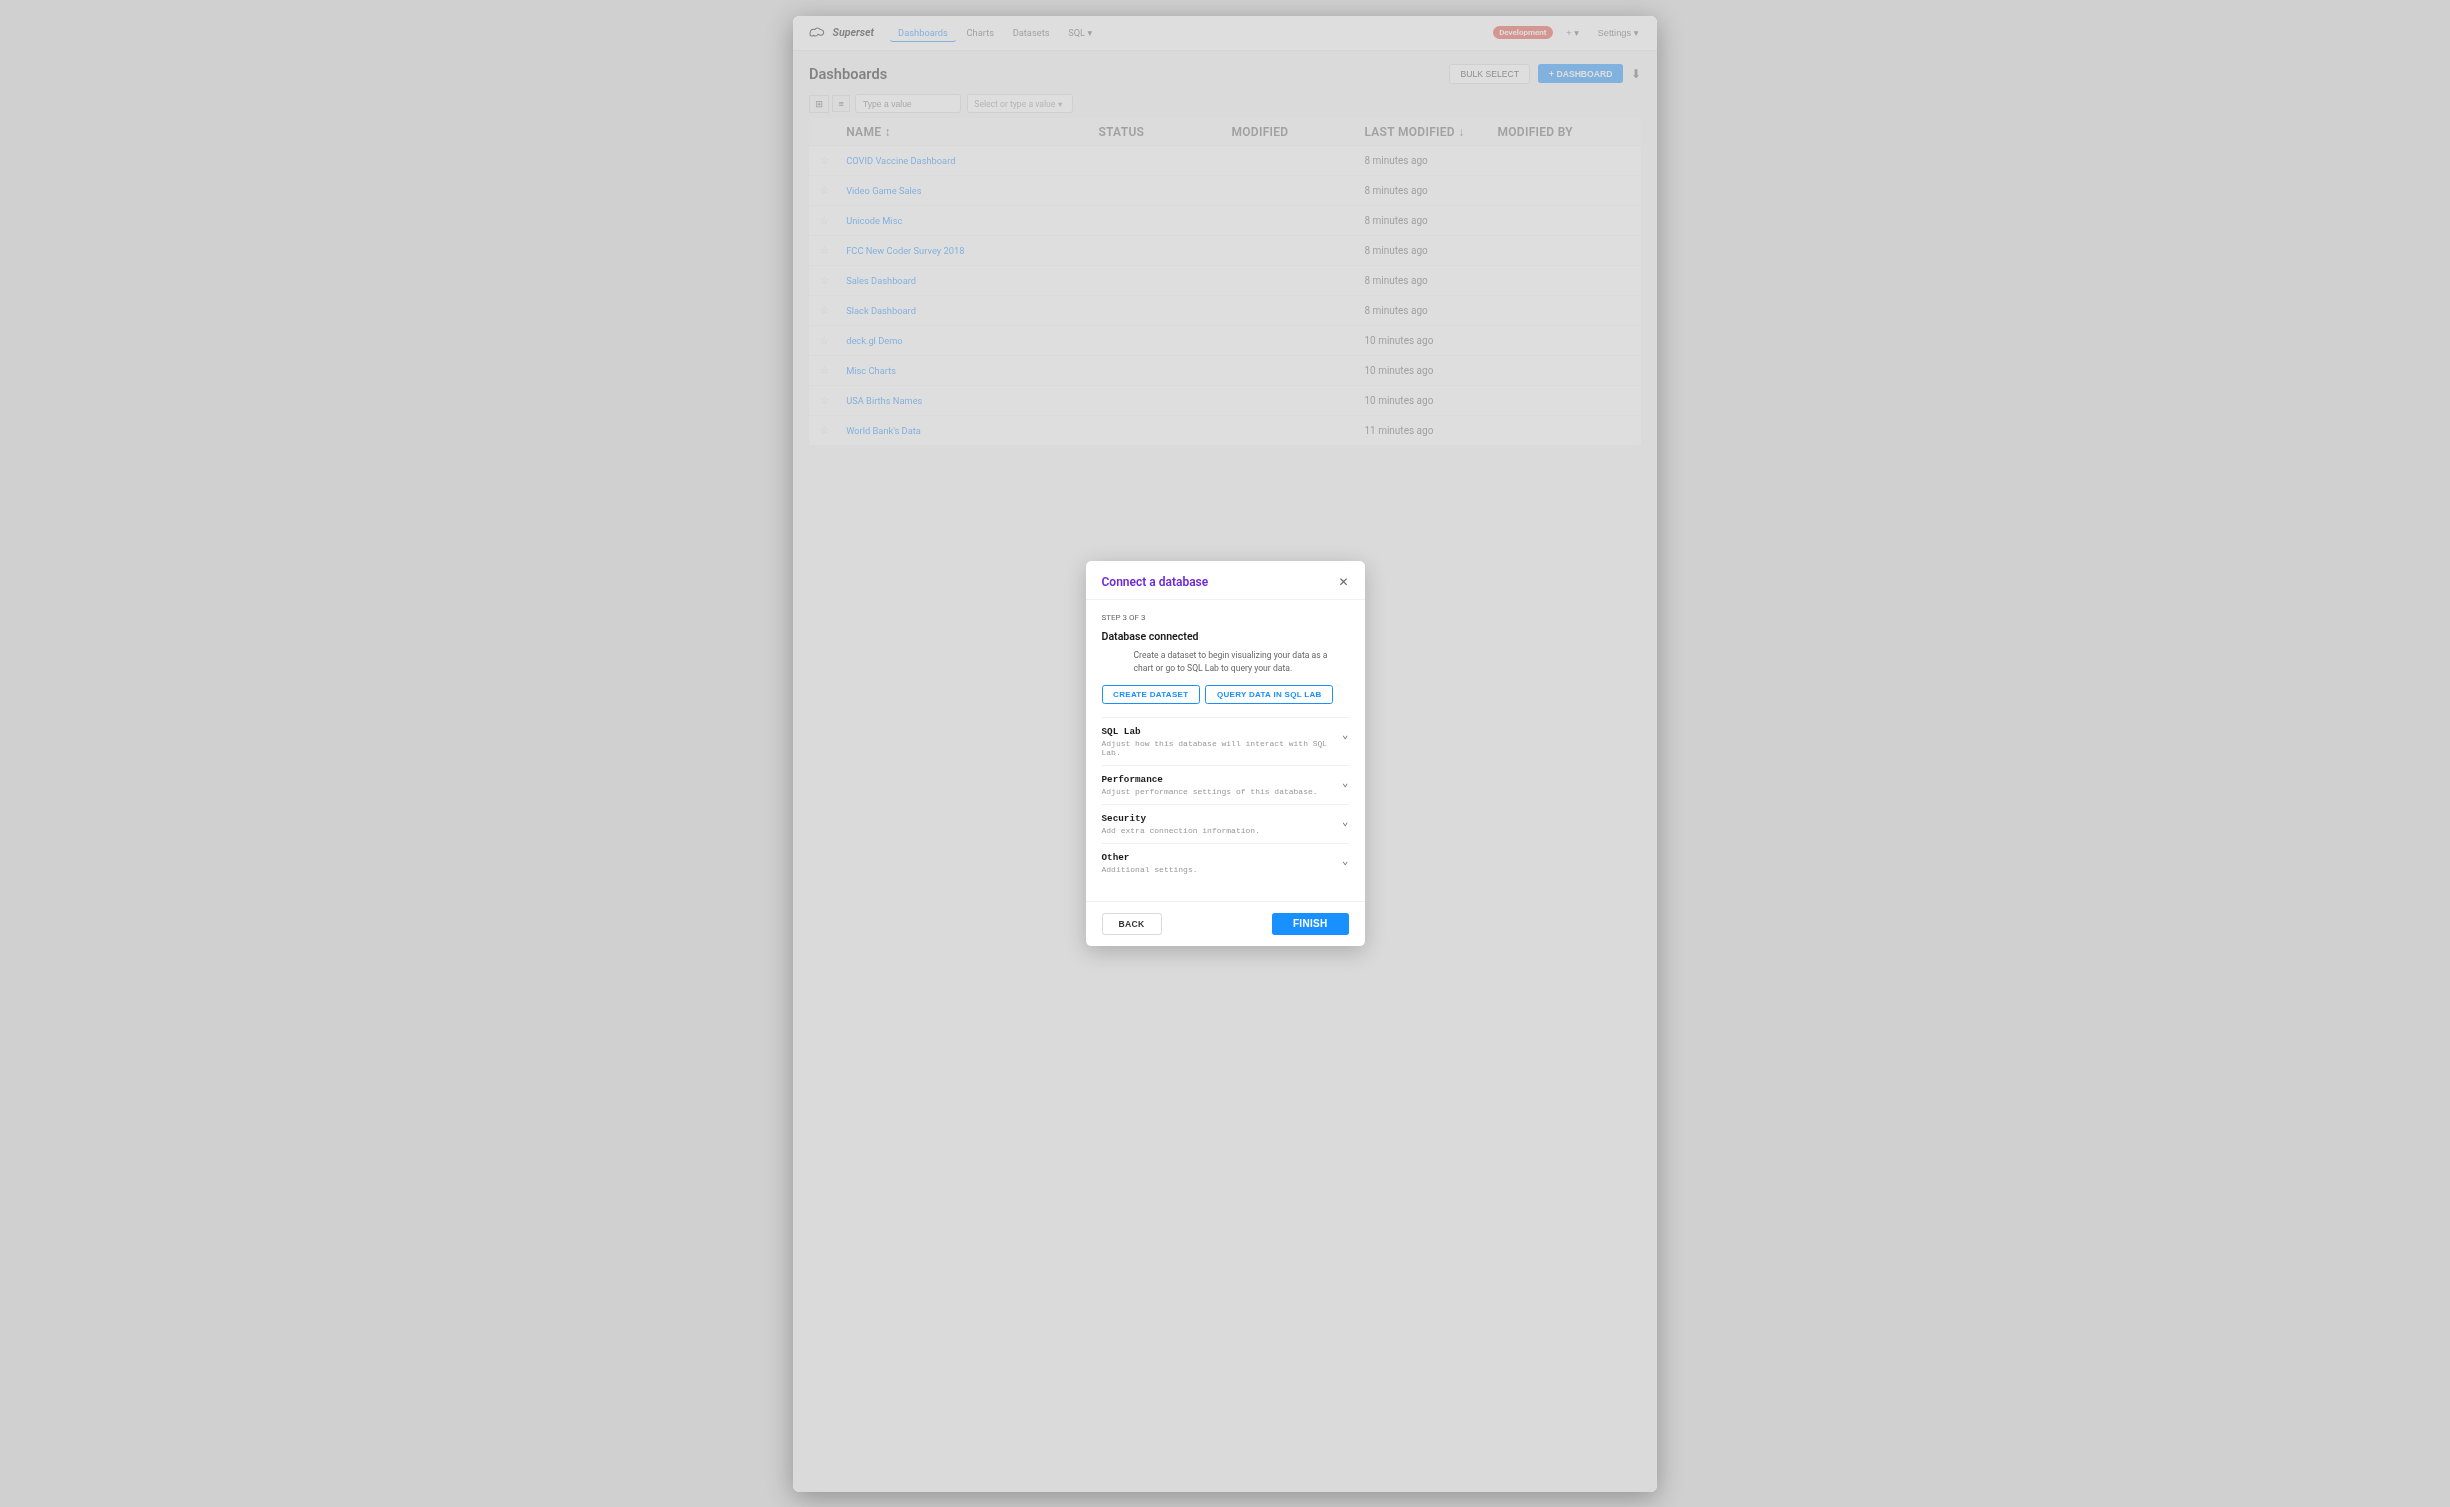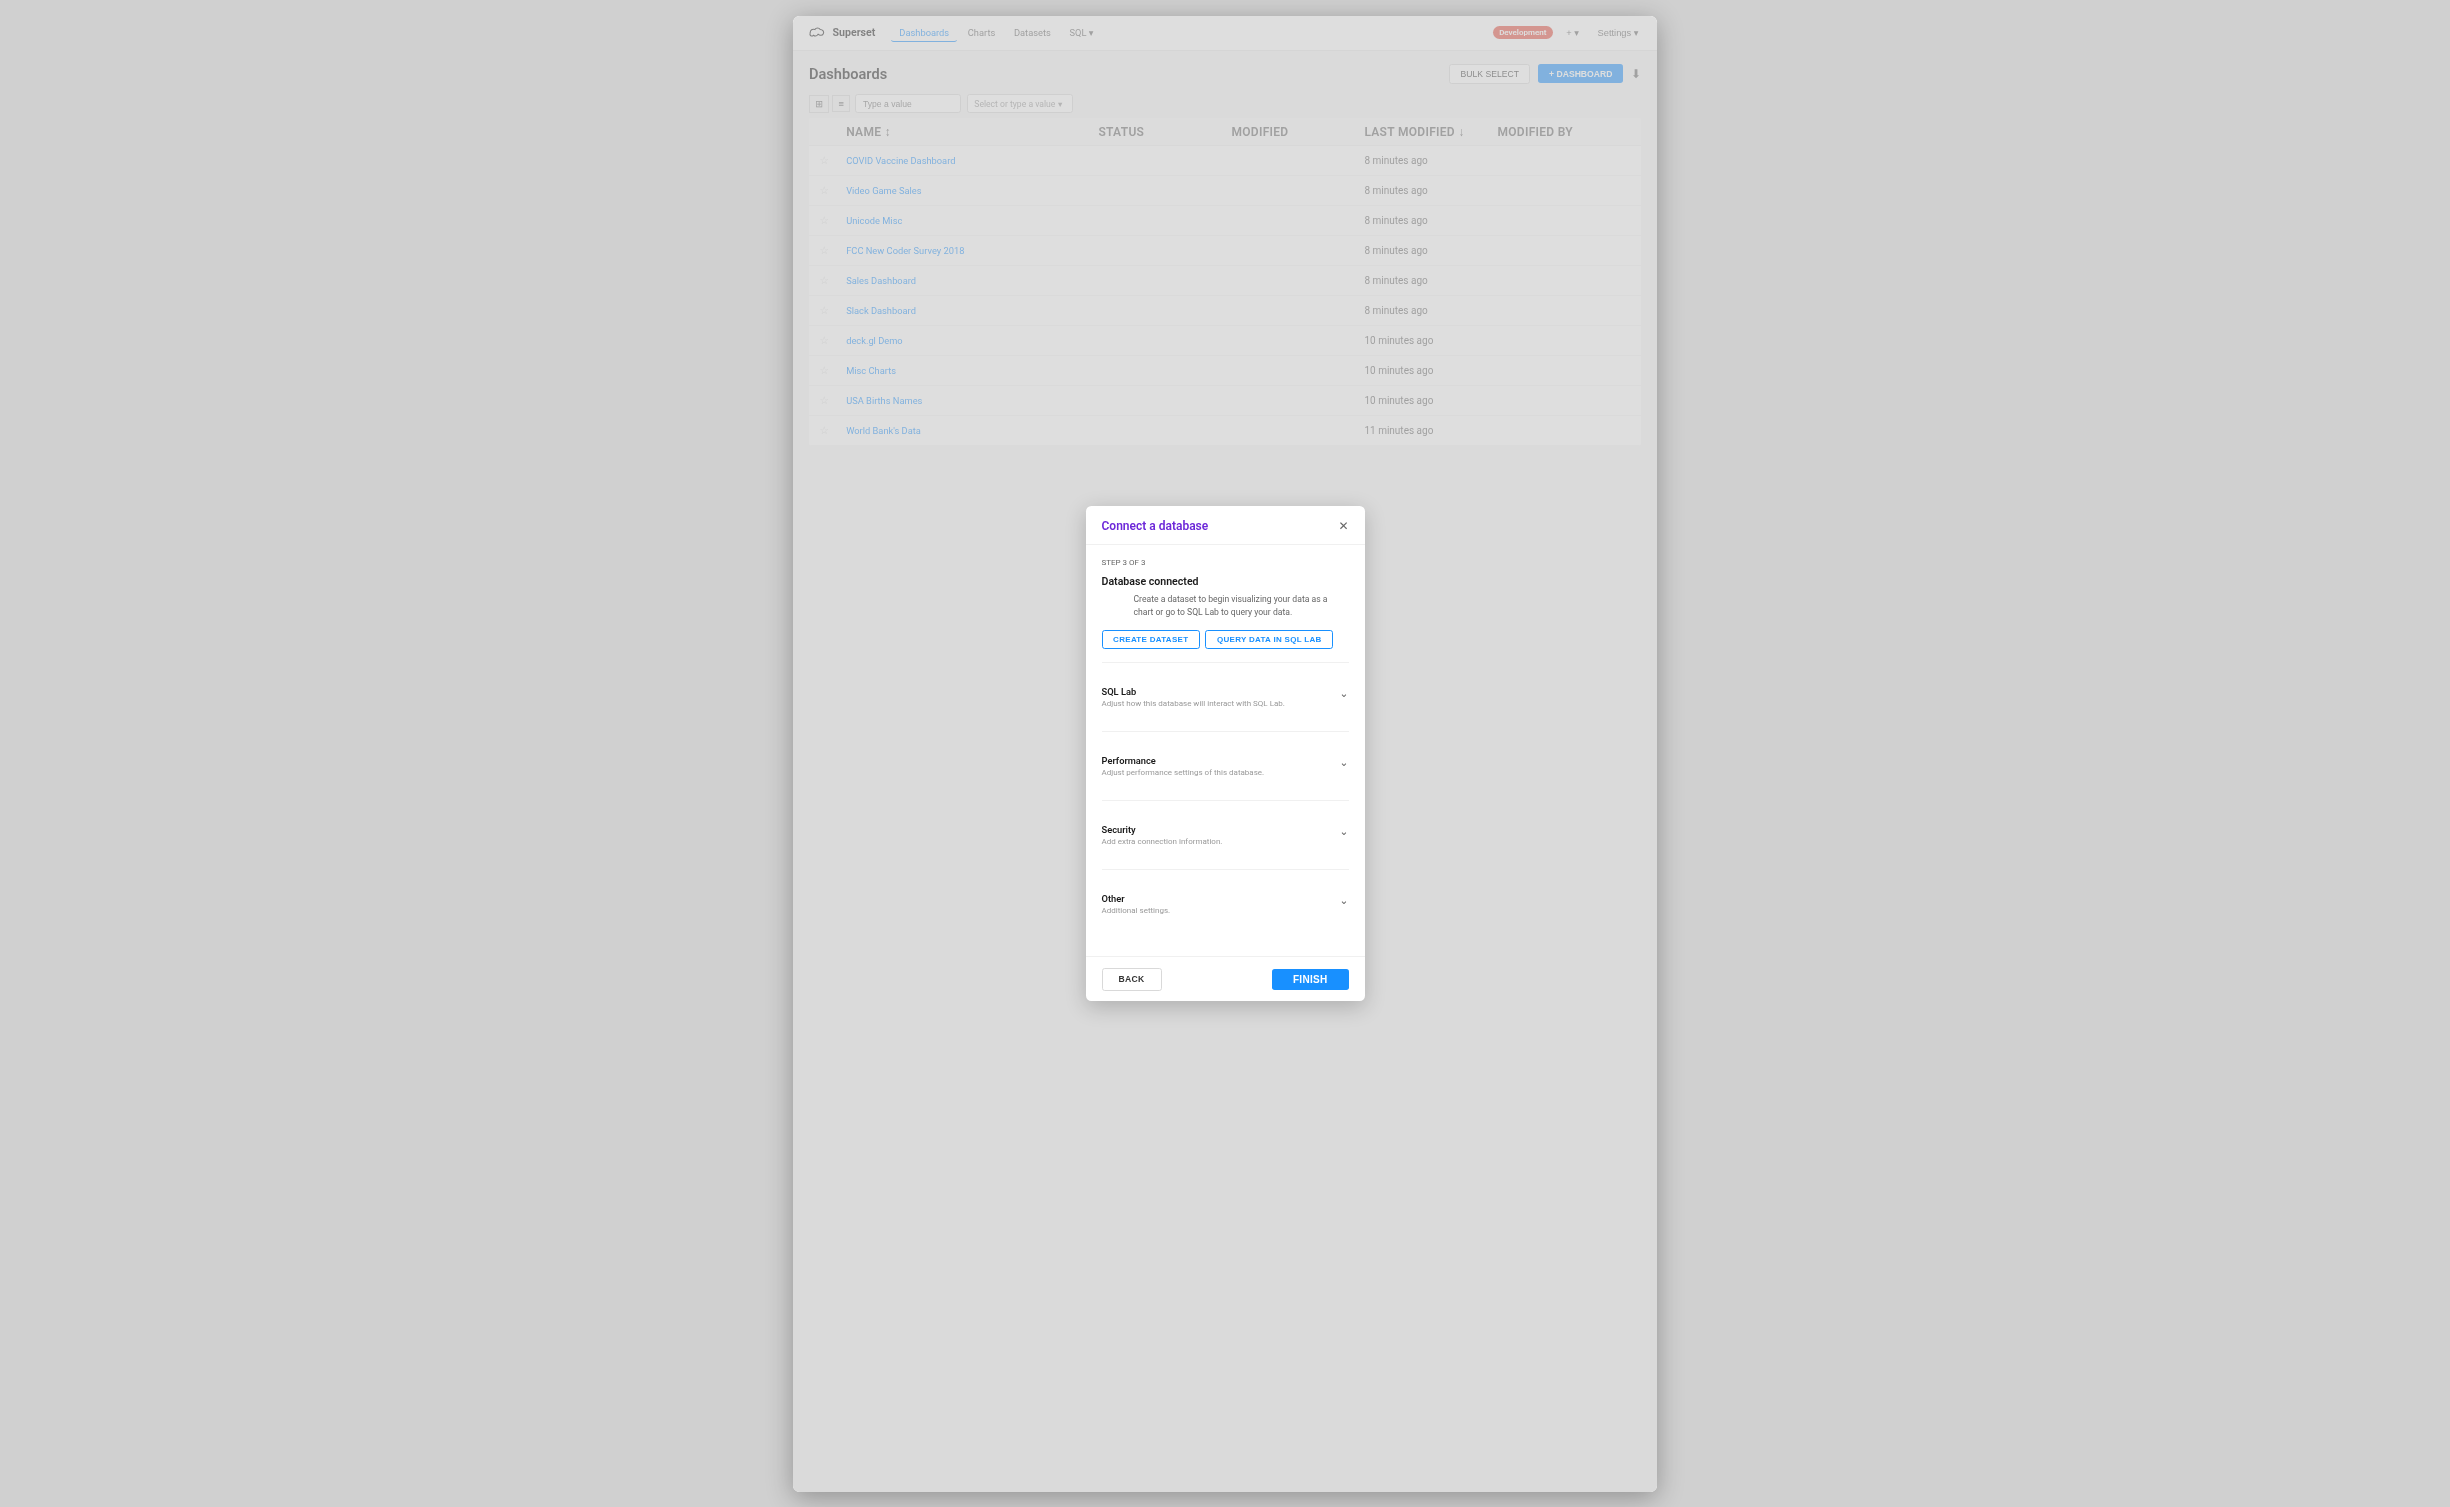--- a/index.html
+++ b/index.html
@@ -33,20 +33,21 @@
       height: 35px;
       gap: 16px;
     }
     .logo-area {
       display: flex;
       align-items: center;
       gap: 5.3px;
       font-weight: 700;
       font-size: 10.6px;
       color: #1a1a1a;
+      font-style: italic;
     }
     .logo-icon {
       width: 21px;
       height: 13.3px;
     }
     .nav-links {
       display: flex;
       align-items: center;
       gap: 2.7px;
       flex: 1;
@@ -305,21 +306,22 @@
       border-radius: 2.7px;
       cursor: pointer;
       font-size: 8px;
       font-weight: 600;
       letter-spacing: 0.3px;
     }
 
     
     .accordion-section {
       border-top: 0.7px solid #f0f0f0;
-      padding: 23px 0;
+      padding: 8px 0;
+      font-family: Liberation Mono, monospace;
     }
     .accordion-header {
       display: flex;
       align-items: flex-start;
       justify-content: space-between;
       cursor: pointer;
     }
     .accordion-title {
       font-size: 9.3px;
       font-weight: 600;

